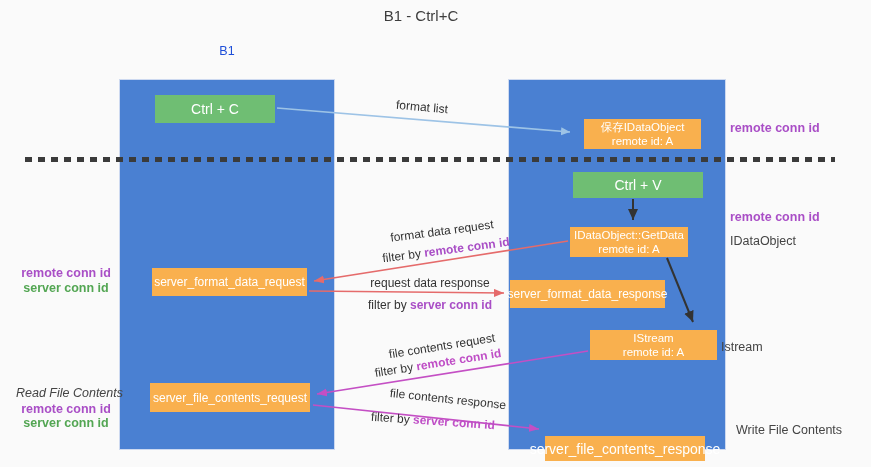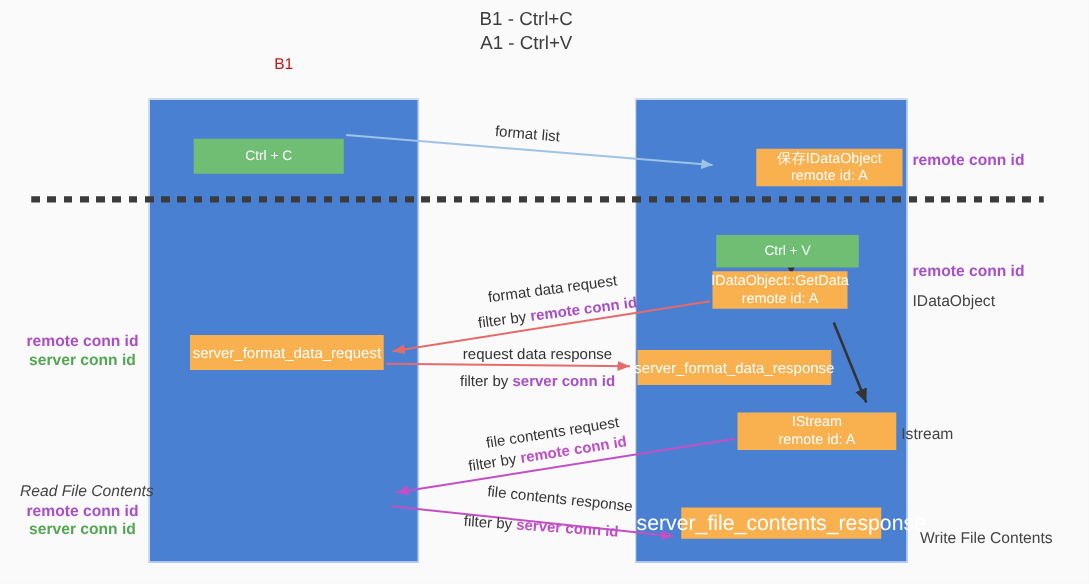--- a/index.html
+++ b/index.html
@@ -3,24 +3,24 @@
 <meta charset="utf-8">
 <style>
   html,body{margin:0;padding:0;}
   body{background:#eee;font-family:"Liberation Sans","DejaVu Sans",sans-serif;}
   .canvas{position:relative;width:871px;height:467px;background:#fafafa;overflow:hidden;}
   .abs{position:absolute;}
   .title{left:286px;top:6px;width:270px;text-align:center;font-size:15px;color:#3d3d3d;line-height:19px;}
   .lane{background:#4a80d2;border:1px solid #cdd9f0;box-sizing:border-box;}
   .lane-left{left:119px;top:79px;width:216px;height:371px;}
   .lane-right{left:508px;top:79px;width:218px;height:371px;}
-  .lane-header{width:120px;text-align:center;font-size:12.5px;color:#b91c1c;line-height:14px;}
+  .lane-header{width:120px;text-align:center;font-size:12.5px;color:#1d4ed8;line-height:14px;}
   .node{display:flex;align-items:center;justify-content:center;flex-direction:column;
         color:#fff;text-align:center;box-sizing:border-box;white-space:nowrap;}
-  .node-green{background:#6fbe73;font-size:11px;margin-top:16px;}
+  .node-green{background:#6fbe73;font-size:14px;}
   .node-orange{background:#f9b04e;font-size:11.5px;line-height:14px;}
   .dashline{left:25px;top:157px;width:810px;height:5px;
     background:repeating-linear-gradient(90deg,#3b3b3b 0 7px,rgba(0,0,0,0) 7px 13px);}
   .arrow-label{font-size:12px;color:#333;white-space:nowrap;transform-origin:center;}
   .centered{transform:translate(-50%,-50%);}
   .hl-purple{color:#a94ec6;font-weight:bold;}
   .hl-magenta{color:#bf4ec6;font-weight:bold;}
   .side-label{font-size:12.5px;white-space:nowrap;}
   .purple-bold{color:#a94ec6;font-weight:bold;}
   .green-bold{color:#53a653;font-weight:bold;}
@@ -28,21 +28,20 @@
   .left-col{width:100px;text-align:center;}
   svg.layer{position:absolute;left:0;top:0;pointer-events:none;}
 </style>
 </head>
 <body>
 
 <div class="canvas">
 
   <div class="abs title">
     <div>B1 - Ctrl+C</div>
-    <div>A1 - Ctrl+V</div>
   </div>
 
   <div class="abs lane-header" style="left:167px;top:44px;">
     <div>B1</div>
   </div>
 
   <div class="abs lane lane-left"></div>
   <div class="abs lane lane-right"></div>
 
   <div class="abs dashline"></div>
@@ -68,49 +67,52 @@
     <line x1="633" y1="199" x2="633" y2="220" stroke="#333333" stroke-width="2" marker-end="url(#arr-blk)"></line>
     <line x1="667" y1="258" x2="693" y2="322" stroke="#333333" stroke-width="2" marker-end="url(#arr-blk)"></line>
     <line x1="588" y1="351" x2="317" y2="394" stroke="#c44fc4" stroke-width="1.6" marker-end="url(#arr-mag)"></line>
     <line x1="313" y1="405" x2="539" y2="429" stroke="#c44fc4" stroke-width="1.6" marker-end="url(#arr-mag)"></line>
   </svg>
 
   <div class="abs node node-green" style="left:155px;top:95px;width:120px;height:28px;">
     <span>Ctrl + C</span>
   </div>
 
-  <div class="abs node node-orange" style="left:605px;top:119px;width:117px;height:30px;">
+  <div class="abs node node-orange" style="left:584px;top:119px;width:117px;height:30px;">
     <span>保存IDataObject</span>
     <span>remote id: A</span>
   </div>
 
-  <div class="abs node node-green" style="left:573px;top:172px;width:114px;height:26px;">
+  <div class="abs node node-green" style="left:573px;top:172px;width:130px;height:26px;">
     <span>Ctrl + V</span>
   </div>
 
-  <div class="abs node node-orange" style="left:570px;top:217px;width:108px;height:30px;">
+  <div class="abs node node-orange" style="left:570px;top:227px;width:118px;height:30px;">
     <span>IDataObject::GetData</span>
     <span>remote id: A</span>
   </div>
 
   <div class="abs node node-orange" style="left:510px;top:280px;width:155px;height:28px;font-size:12px;">
     <span>server_format_data_response</span>
   </div>
 
   <div class="abs node node-orange" style="left:152px;top:268px;width:155px;height:28px;font-size:12px;">
     <span>server_format_data_request</span>
   </div>
 
   <div class="abs node node-orange" style="left:590px;top:330px;width:127px;height:30px;">
     <span>IStream</span>
     <span>remote id: A</span>
   </div>
 
+  <div class="abs node node-orange" style="left:150px;top:383px;width:160px;height:29px;font-size:12px;">
+    <span>server_file_contents_request</span>
+  </div>
 
-  <div class="abs node node-orange" style="left:545px;top:406px;width:160px;height:25px;font-size:17px;">
+  <div class="abs node node-orange" style="left:545px;top:436px;width:160px;height:25px;font-size:14px;">
     <span>server_file_contents_response</span>
   </div>
 
   <div class="abs arrow-label centered" style="left:422px;top:107px;transform:translate(-50%,-50%) rotate(5deg);">format list</div>
 
   <div class="abs arrow-label centered" style="left:442px;top:231px;transform:translate(-50%,-50%) rotate(-7.5deg);">format data request</div>
   <div class="abs arrow-label centered" style="left:446px;top:250px;transform:translate(-50%,-50%) rotate(-7.5deg);">
     <span>filter by</span>
     <span class="hl-purple">remote conn id</span>
   </div>

